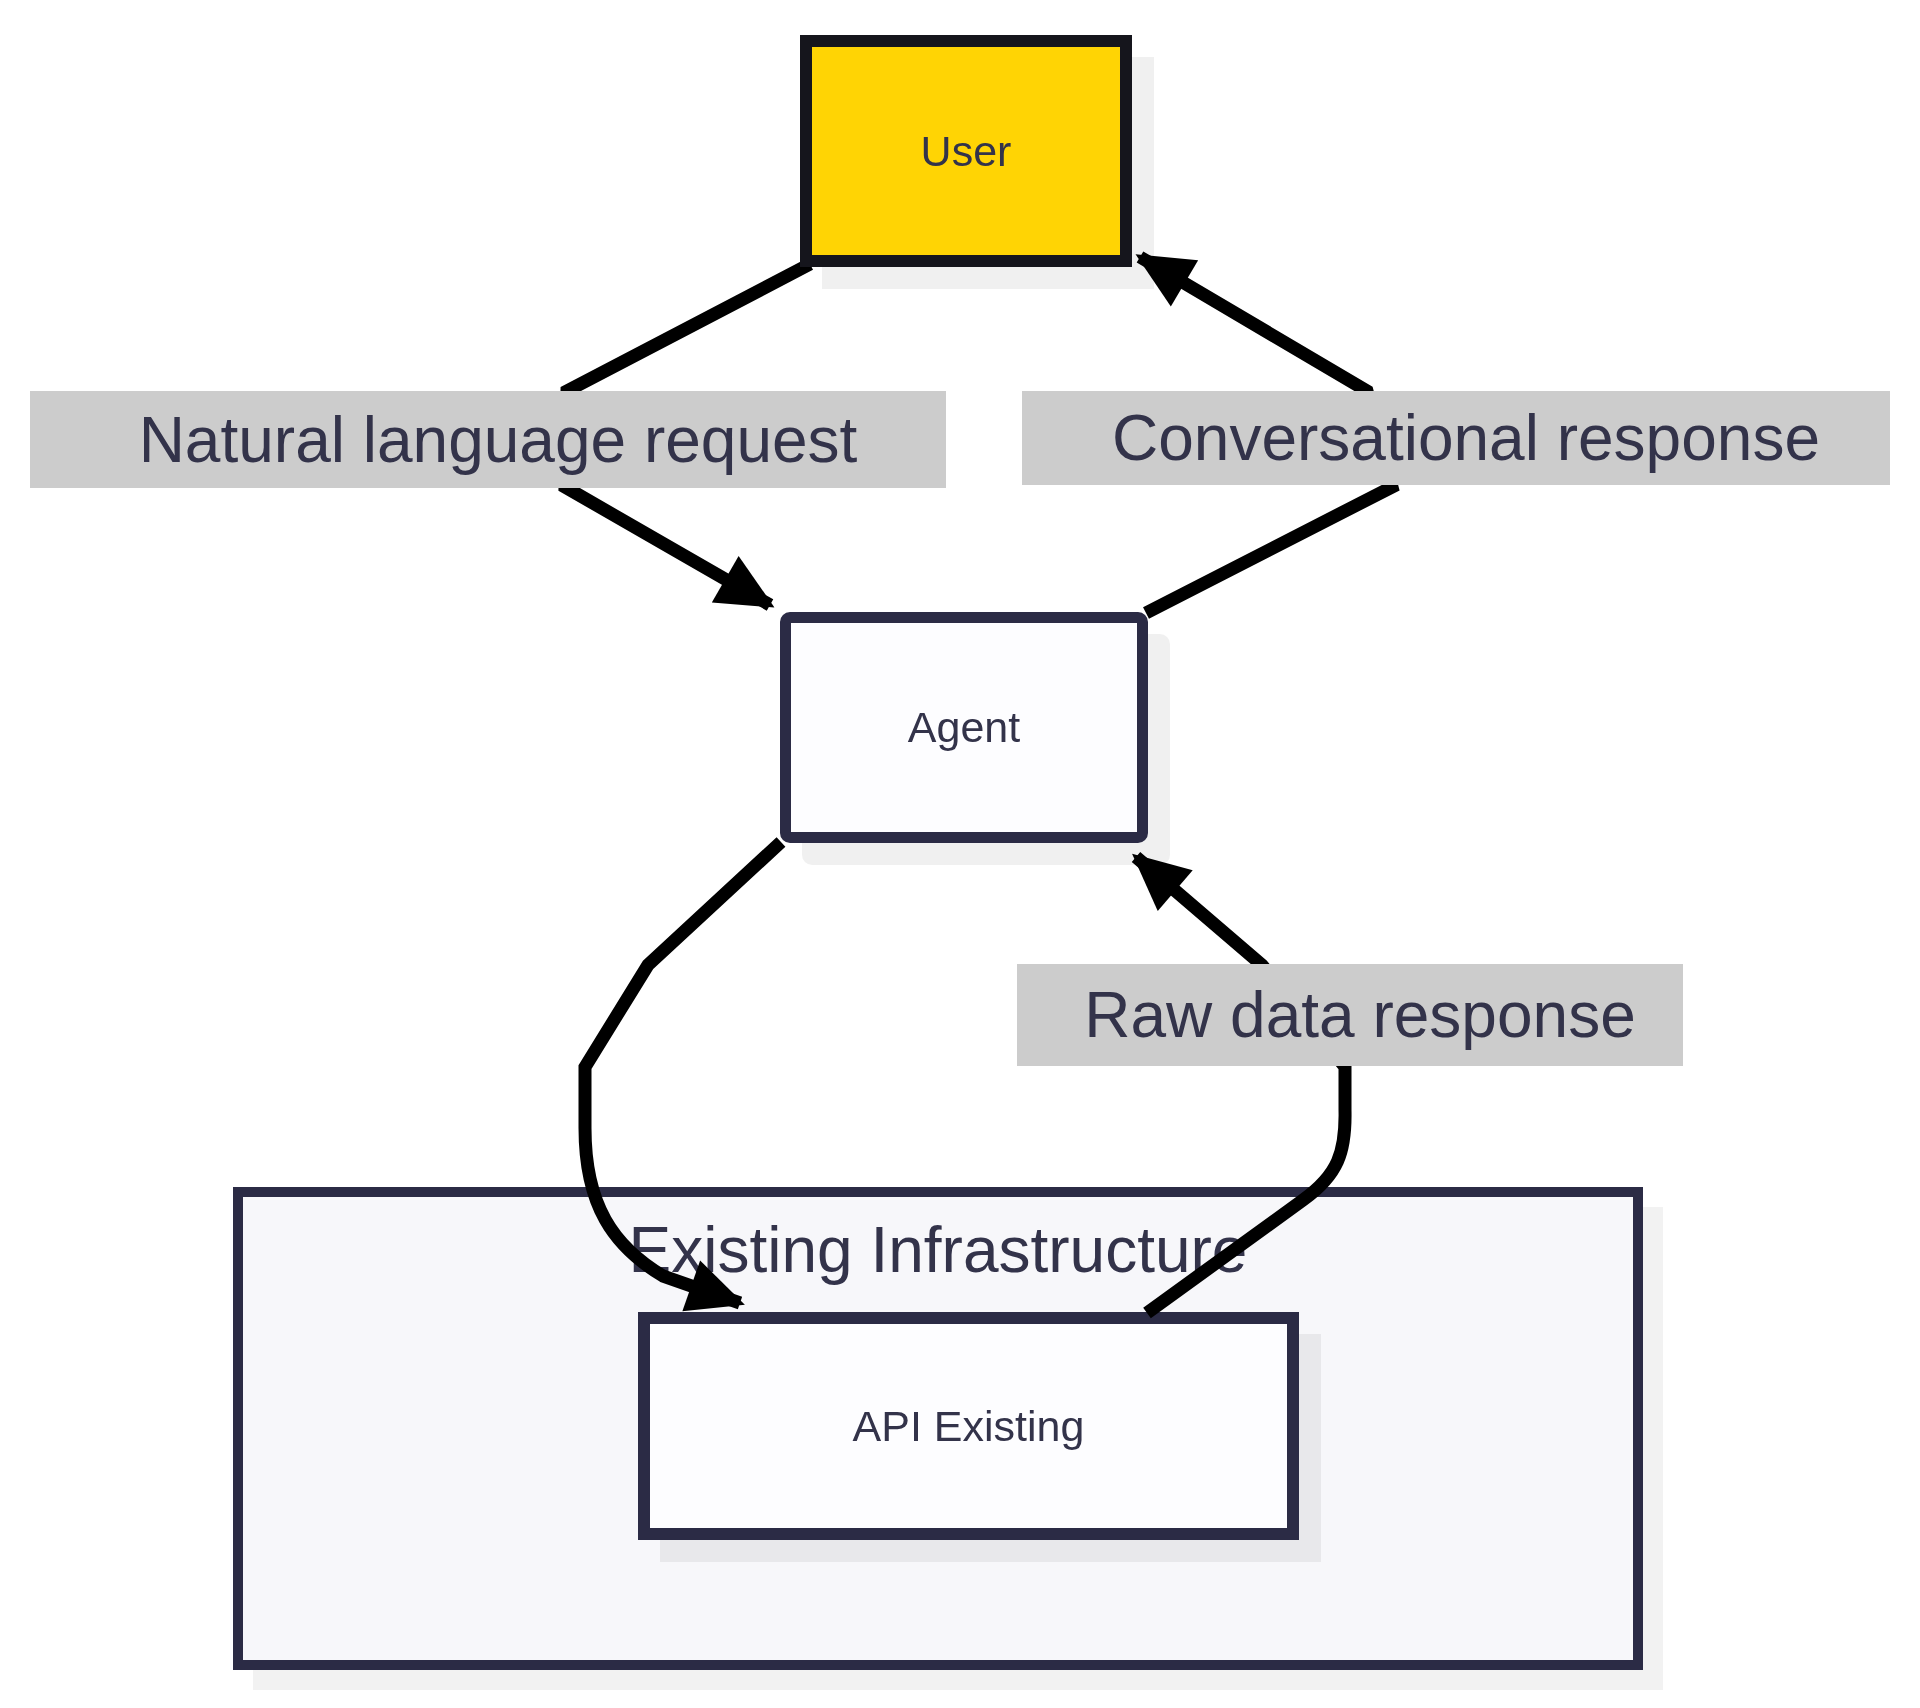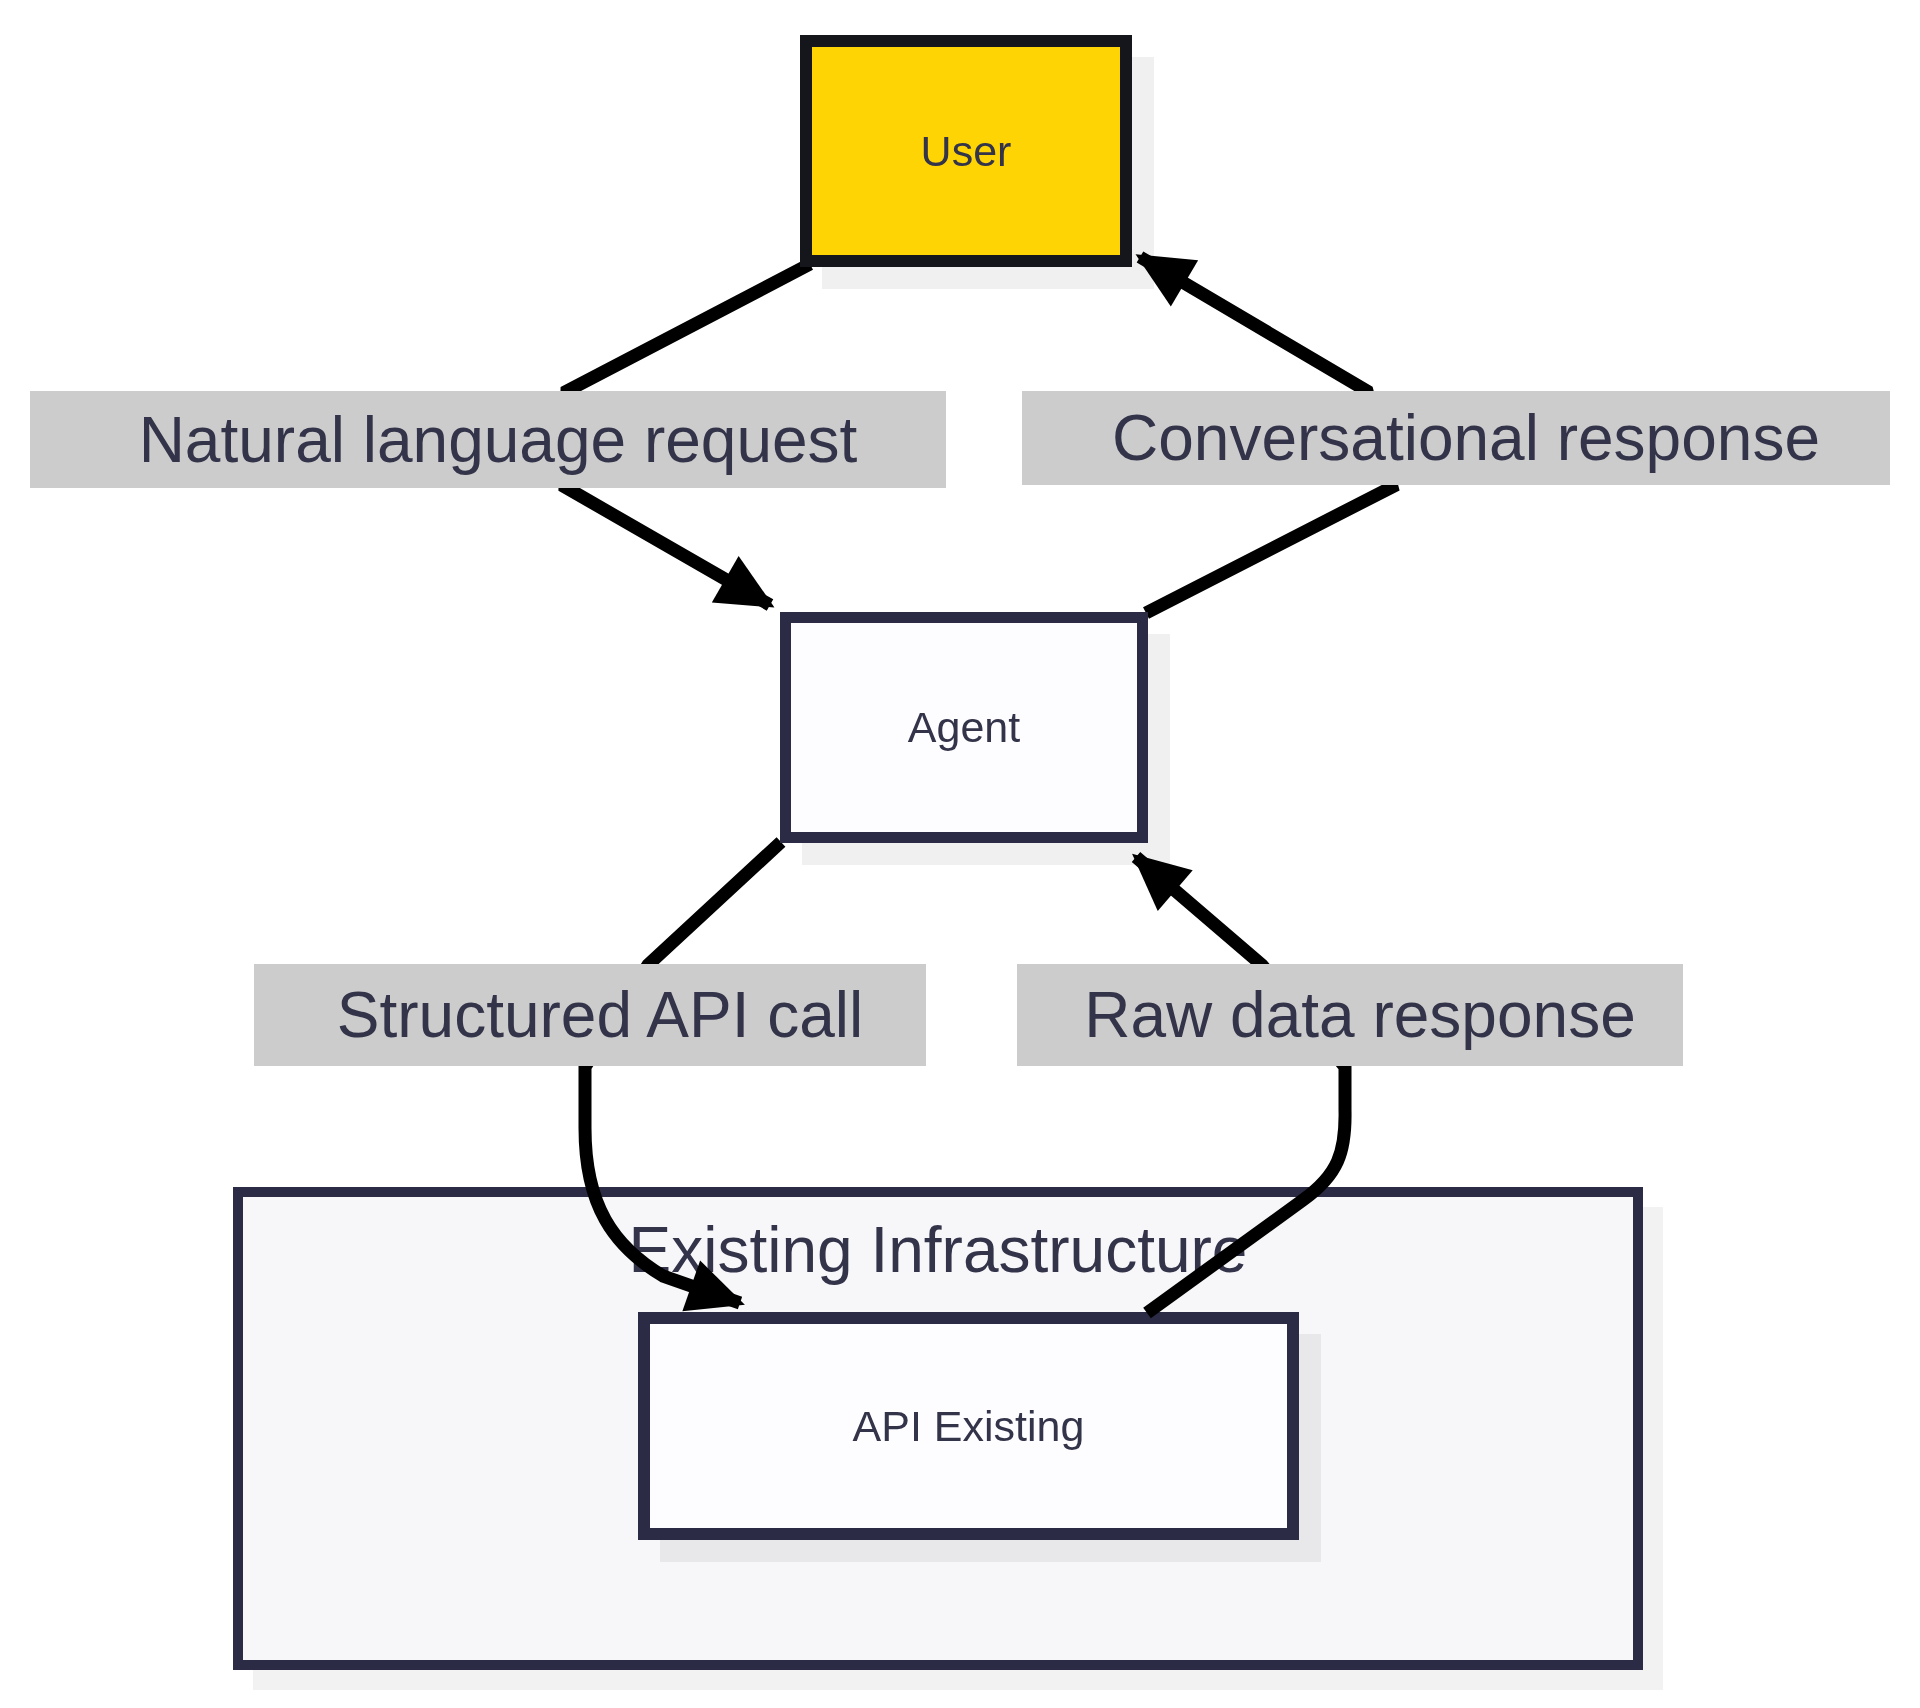--- a/index.html
+++ b/index.html
@@ -37,21 +37,21 @@
     background: var(--node-fill, #fdfdff);
     border: 11px solid var(--node-border, #2b2b45);
     box-shadow: 22px 22px 0 rgba(0,0,0,0.06);
     z-index: 3;
   }
   .node-user {
     left: 800px; top: 35px; width: 332px; height: 232px;
     background: var(--user-fill, #ffd404);
     border: 12px solid var(--user-border, #15151c);
   }
-  .node-agent { left: 780px; top: 612px; width: 368px; height: 231px; }
+  .node-agent { left: 780px; top: 612px; width: 368px; height: 231px; border-radius: 10px; }
   .node-api   { left: 638px; top: 1312px; width: 661px; height: 228px; border-width: 12px; z-index: 1; }
 
   .container-box {
     position: absolute;
     left: 233px; top: 1187px; width: 1410px; height: 483px;
     box-sizing: border-box;
     background: var(--container-fill, #f7f7fa);
     border: 10px solid var(--node-border, #2b2b45);
     box-shadow: 20px 20px 0 rgba(0,0,0,0.05);
     z-index: 0;
@@ -106,23 +106,20 @@
     <path class="edge" marker-end="url(#arrow)" d="M 781 842 L 648 965 L 585 1067 L 585 1128 C 585 1205 613 1246 663 1276 L 740 1303"></path>
     <path class="edge" marker-end="url(#arrow)" d="M 1147 1313 L 1303 1200 C 1338 1175 1346 1152 1345 1110 L 1345 1067 L 1262 965 L 1136 857"></path>
   </svg>
 
   <div class="edge-label label-nl">
     <span>Natural language request</span>
   </div>
   <div class="edge-label label-conv">
     <span>Conversational response</span>
   </div>
-  <div class="edge-label label-api">
-    <span>Structured API call</span>
-  </div>
   <div class="edge-label label-raw">
     <span>Raw data response</span>
   </div>
 
   <div class="node node-user">
     <span>User</span>
   </div>
   <div class="node node-agent">
     <span>Agent</span>
   </div>

